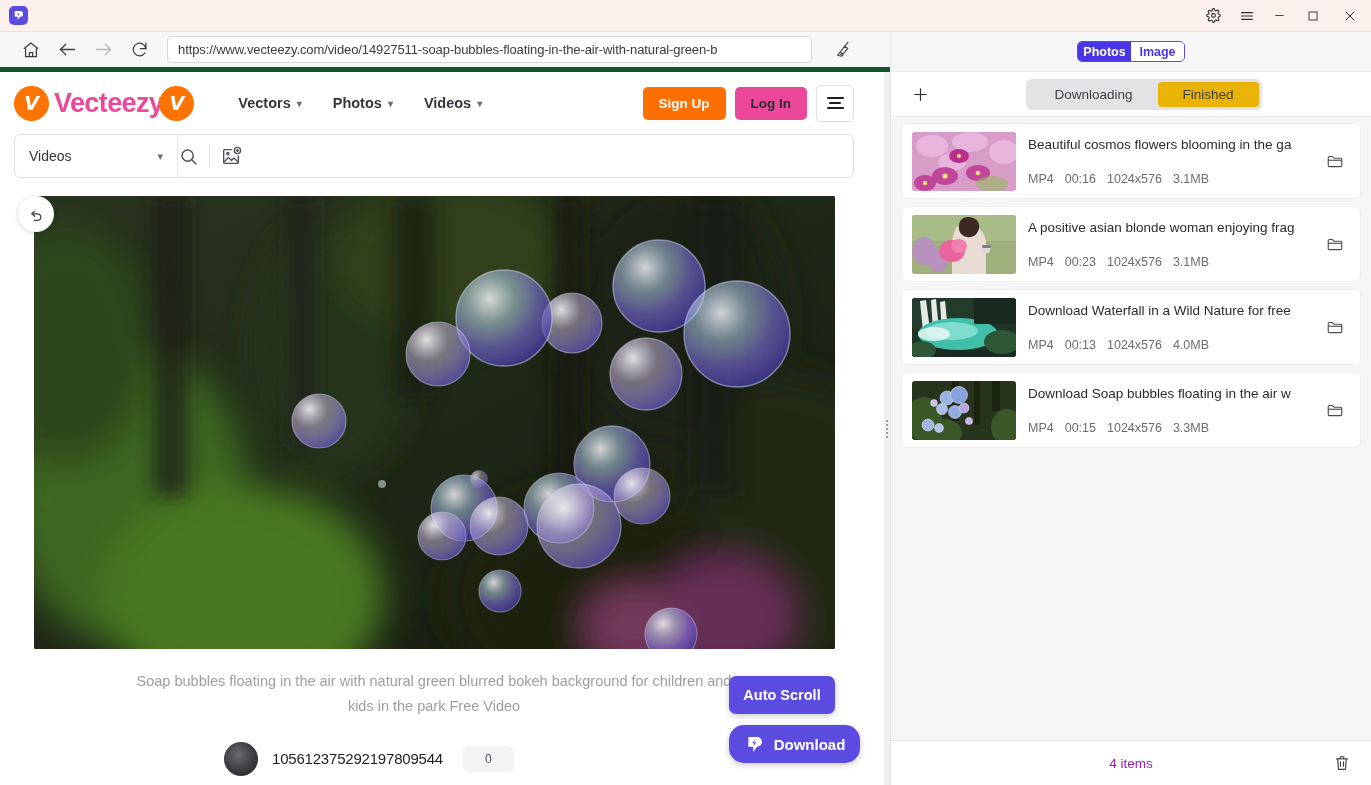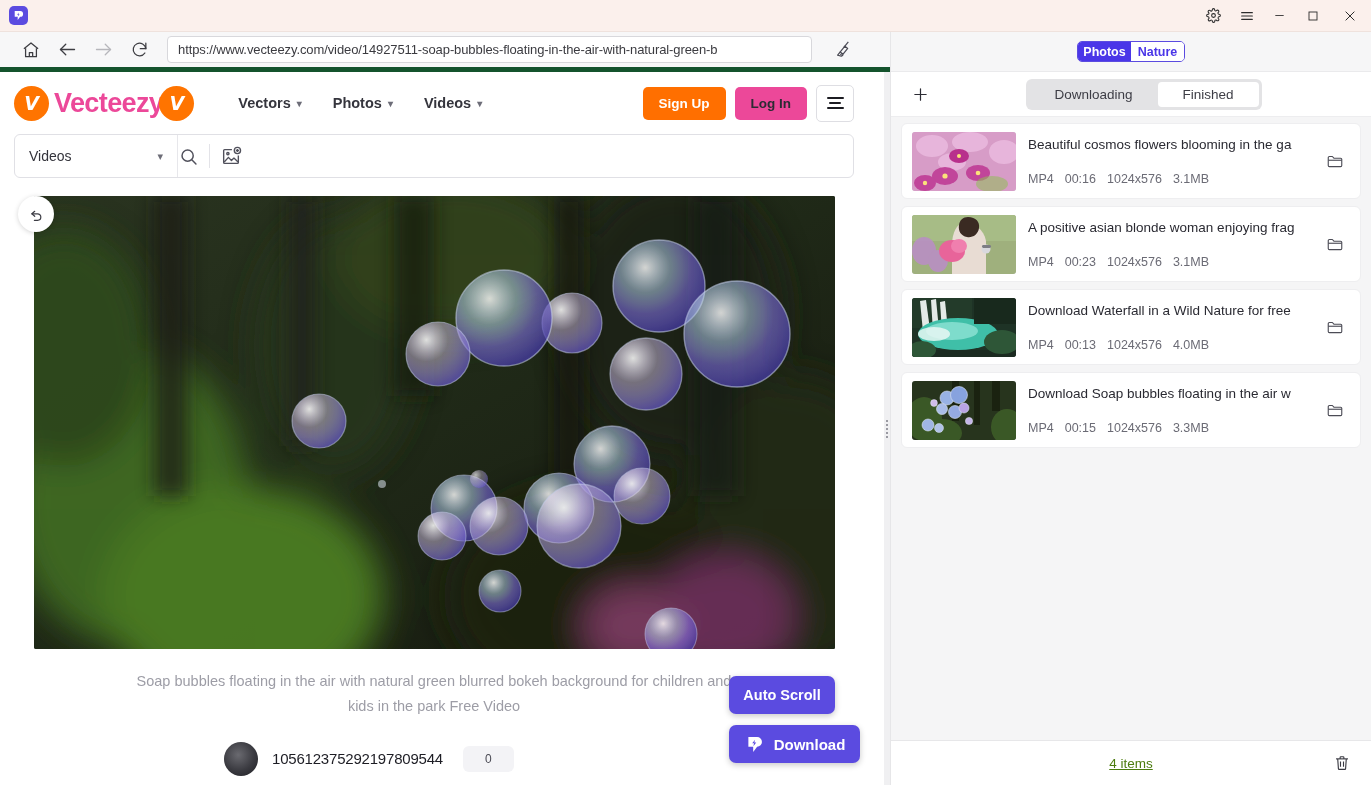--- a/index.html
+++ b/index.html
@@ -155,21 +155,21 @@
   }
 
   .float-btns { position: absolute; right: 8px; bottom: 22px; z-index: 6; }
   .btn-autoscroll {
     width: 106px; height: 38px; border-radius: 7px; background: #5b4be0;
     color: #fff; font-size: 14.5px; font-weight: 700;
     display: flex; align-items: center; justify-content: center;
     box-shadow: 0 2px 6px rgba(0,0,0,.22);
   }
   .btn-download {
-    margin-top: 11px; width: 131px; height: 38px; border-radius: 7px; background: #5b4be0;
+    margin-top: 11px; width: 131px; height: 38px; border-radius: 15px; background: #5b4be0;
     color: #fff; font-size: 15px; font-weight: 700;
     display: flex; align-items: center; justify-content: center; gap: 9px;
     box-shadow: 0 2px 6px rgba(0,0,0,.22);
   }
   .dl-logo { display: flex; align-items: center; }
 
   
   .pagescroll {
     position: absolute; right: 0; top: 72px; width: 15px; height: 713px;
     background: #f2f2f3; border-left: 1px solid #e7e7e9;
@@ -223,21 +223,21 @@
     color: #2c2c34; font-size: 21px; font-weight: 300; line-height: 1;
   }
   .seg-df {
     margin-left: auto; margin-right: auto;
     background: #e3e3e5; border-radius: 6px; padding: 3px;
     display: flex; gap: 0;
   }
   .seg-df div {
     padding: 5px 25px; font-size: 13.5px; color: #3d3d45; border-radius: 4px;
   }
-  .seg-df .on { background: #ffffff; }
+  .seg-df .on { background: #eab308; }
 
   .sp-list { flex: 1; overflow: hidden; padding: 6px 10px 0; background: #f5f5f6; }
   .dl-item {
     background: #fff; border-radius: 6px; margin-bottom: 7px;
     height: 76px; display: flex; align-items: center; padding: 0 10px;
     border: 1px solid #eeeef0;
   }
   .thumb {
     width: 104px; height: 59px; border-radius: 3px; overflow: hidden; flex: none;
     background: #cfcfd4;
@@ -253,21 +253,21 @@
     width: 30px; height: 30px; display: flex; align-items: center; justify-content: center;
     color: #4c4c56; flex: none;
   }
 
   .sp-foot {
     height: 45px; background: #fff; border-top: 1px solid #e7e7e9;
     display: flex; align-items: center; position: relative;
   }
   .items-count {
     position: absolute; left: 0; right: 0; text-align: center;
-    font-size: 13.5px; color: #4d7c0f; text-decoration: underline;
+    font-size: 13.5px; color: #a21caf;
   }
   .trash-btn {
     margin-left: auto; margin-right: 15px; width: 28px; height: 28px;
     display: flex; align-items: center; justify-content: center; color: #3a3a42; z-index: 2;
   }
 </style>
 </head>
 <body>
 
 <div class="titlebar">
@@ -519,21 +519,21 @@
       <i></i>
       <i></i>
   </div>
 </div>
 
 <div class="sidepane">
 
   <div class="sp-top">
     <div class="seg-vi">
       <div class="on">Photos</div>
-      <div class="off">Nature</div>
+      <div class="off">Image</div>
     </div>
   </div>
 
   <div class="sp-tabs">
     <div class="plus-btn">
       <svg width="17" height="17" viewBox="0 0 24 24" stroke="currentColor" stroke-width="1.7" stroke-linecap="round">
           <path d="M12 4v16M4 12h16"></path>
         </svg>
     </div>
     <div class="seg-df">

